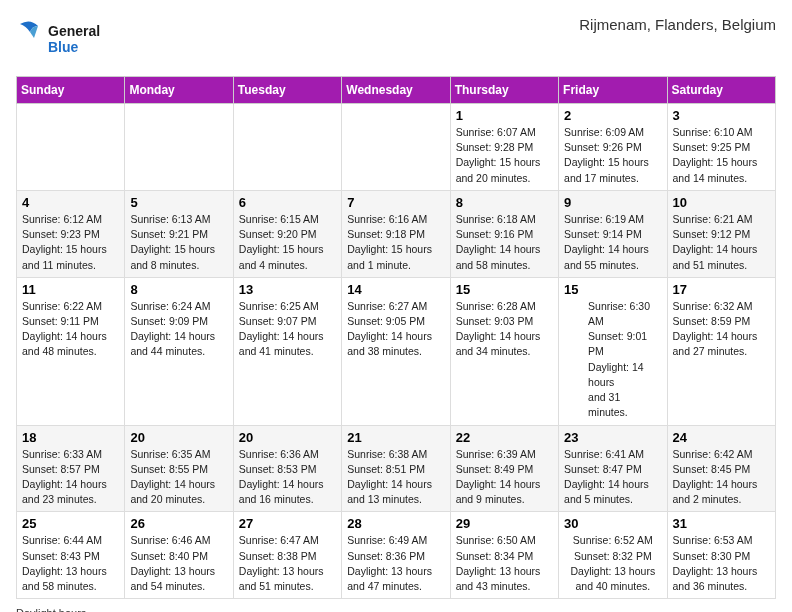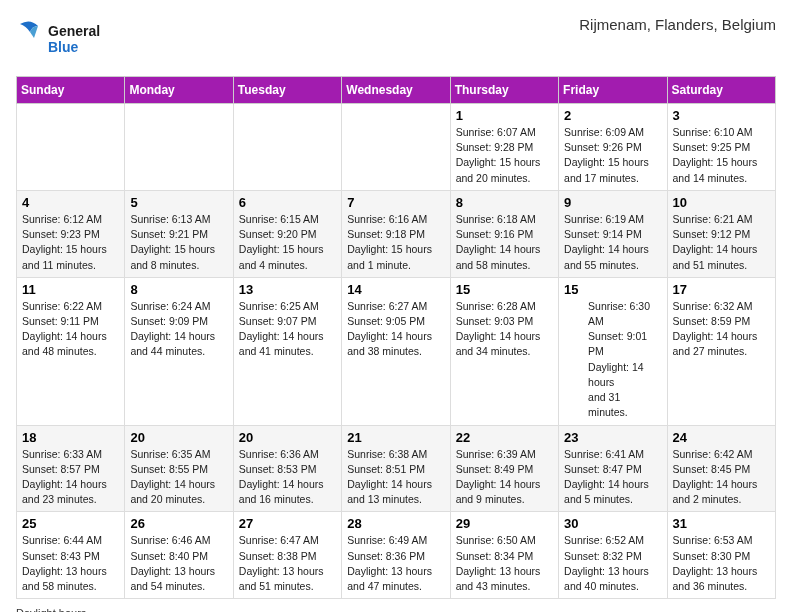--- a/index.html
+++ b/index.html
@@ -331,21 +331,21 @@
         </td>
         <td>
           <span class="day-number">29</span>
           <div class="day-info" style="white-space: pre-line;">Sunrise: 6:50 AM
 Sunset: 8:34 PM
 Daylight: 13 hours
 and 43 minutes.</div>
         </td>
         <td>
           <span class="day-number">30</span>
-          <div class="day-info" style="white-space: pre-line;">Sunrise: 6:52 AM
+          <div class="day-info" style="white-space: pre-line; text-align: center;">Sunrise: 6:52 AM
 Sunset: 8:32 PM
 Daylight: 13 hours
 and 40 minutes.</div>
         </td>
         <td>
           <span class="day-number">31</span>
           <div class="day-info" style="white-space: pre-line;">Sunrise: 6:53 AM
 Sunset: 8:30 PM
 Daylight: 13 hours
 and 36 minutes.</div>

